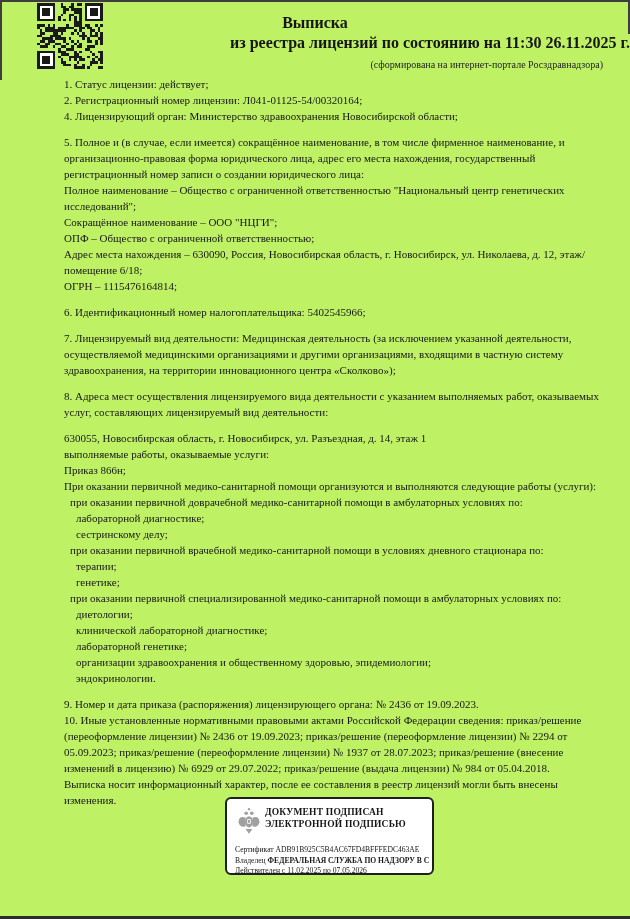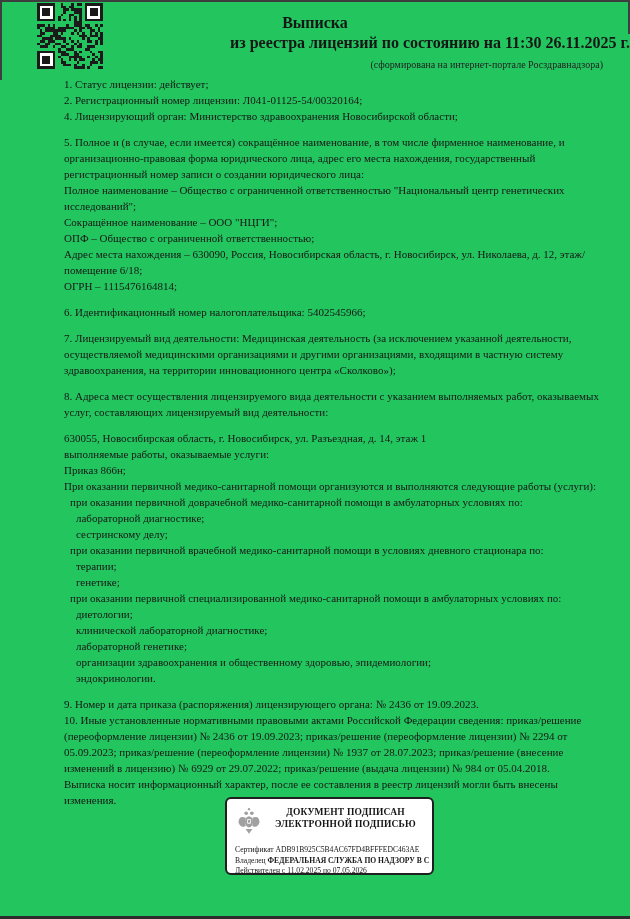--- a/index.html
+++ b/index.html
@@ -1,19 +1,19 @@
 <!DOCTYPE html>
 <html lang="ru"><head>
 <meta charset="utf-8">
 <style>
   html,body{margin:0;padding:0;background:#ffffff;}
   .page{
     position:relative;
     width:630px;height:919px;
-    background:#22c55e;
+    background:#bef264;
     overflow:hidden;
     font-family:"Liberation Serif","DejaVu Serif",serif;
     color:#161616;
   }
   
   .edge{position:absolute;background:#3e3e3e;z-index:5;}
   .edge-top{left:0;top:0;width:630px;height:2px;}
   .edge-bottom{left:0;top:916px;width:630px;height:3px;background:#2c2c2c;}
   .edge-left{left:0;top:0;width:2px;height:80px;}
   .edge-right{left:628px;top:0;width:2px;height:34px;}
@@ -40,21 +40,21 @@
 
   .stamp{
     position:absolute;left:225px;top:797px;
     width:209px;height:78px;
     border:2px solid #1f1f1f;border-radius:6px;
     background:#fff;box-sizing:border-box;
     overflow:hidden;
   }
   .stamp-top{display:flex;align-items:flex-start;padding:5px 6px 0 10px;}
   .stamp-emblem{flex:0 0 28px;padding-top:2px;}
-  .stamp-titles{flex:1;text-align:center;font-size:9.5px;font-weight:bold;line-height:11.5px;letter-spacing:.2px;padding-top:3px;}
+  .stamp-titles{flex:1;text-align:left;font-size:9.5px;font-weight:bold;line-height:11.5px;letter-spacing:.2px;padding-top:3px;}
   .stamp-details{padding:5px 4px 0 8px;font-size:7.6px;line-height:10.5px;white-space:nowrap;}
   .stamp-details .bold{font-weight:bold;}
 </style>
 </head>
 <body>
 
 <div class="page">
 
   <div class="edge edge-top"></div>
   <div class="edge edge-bottom"></div>

